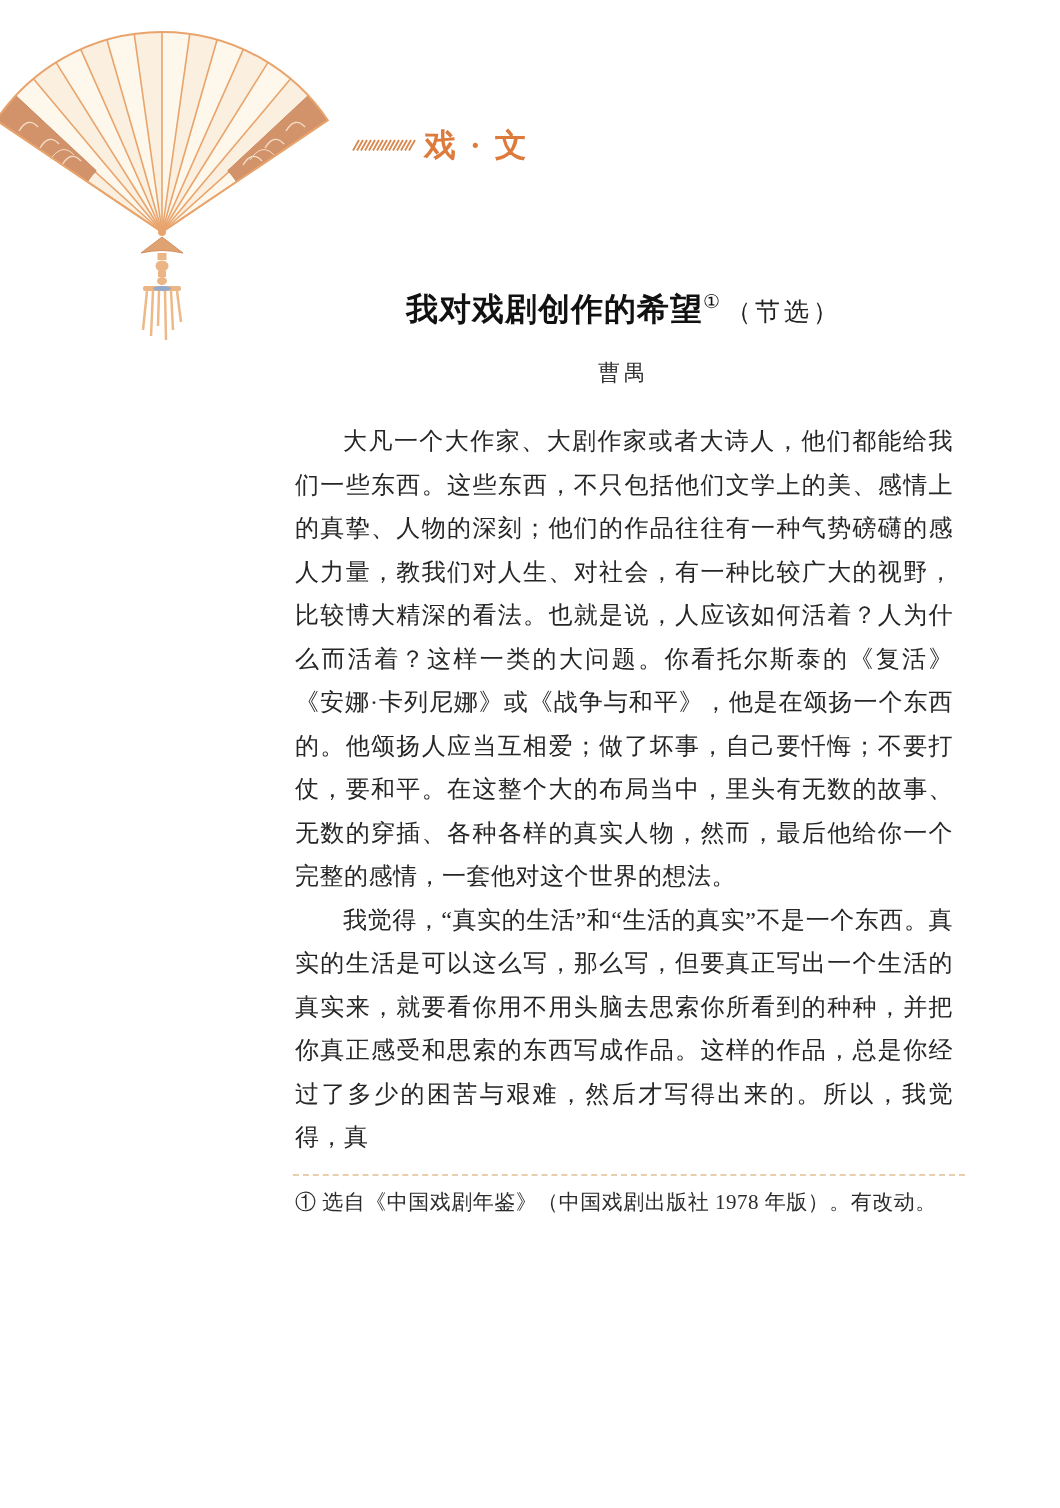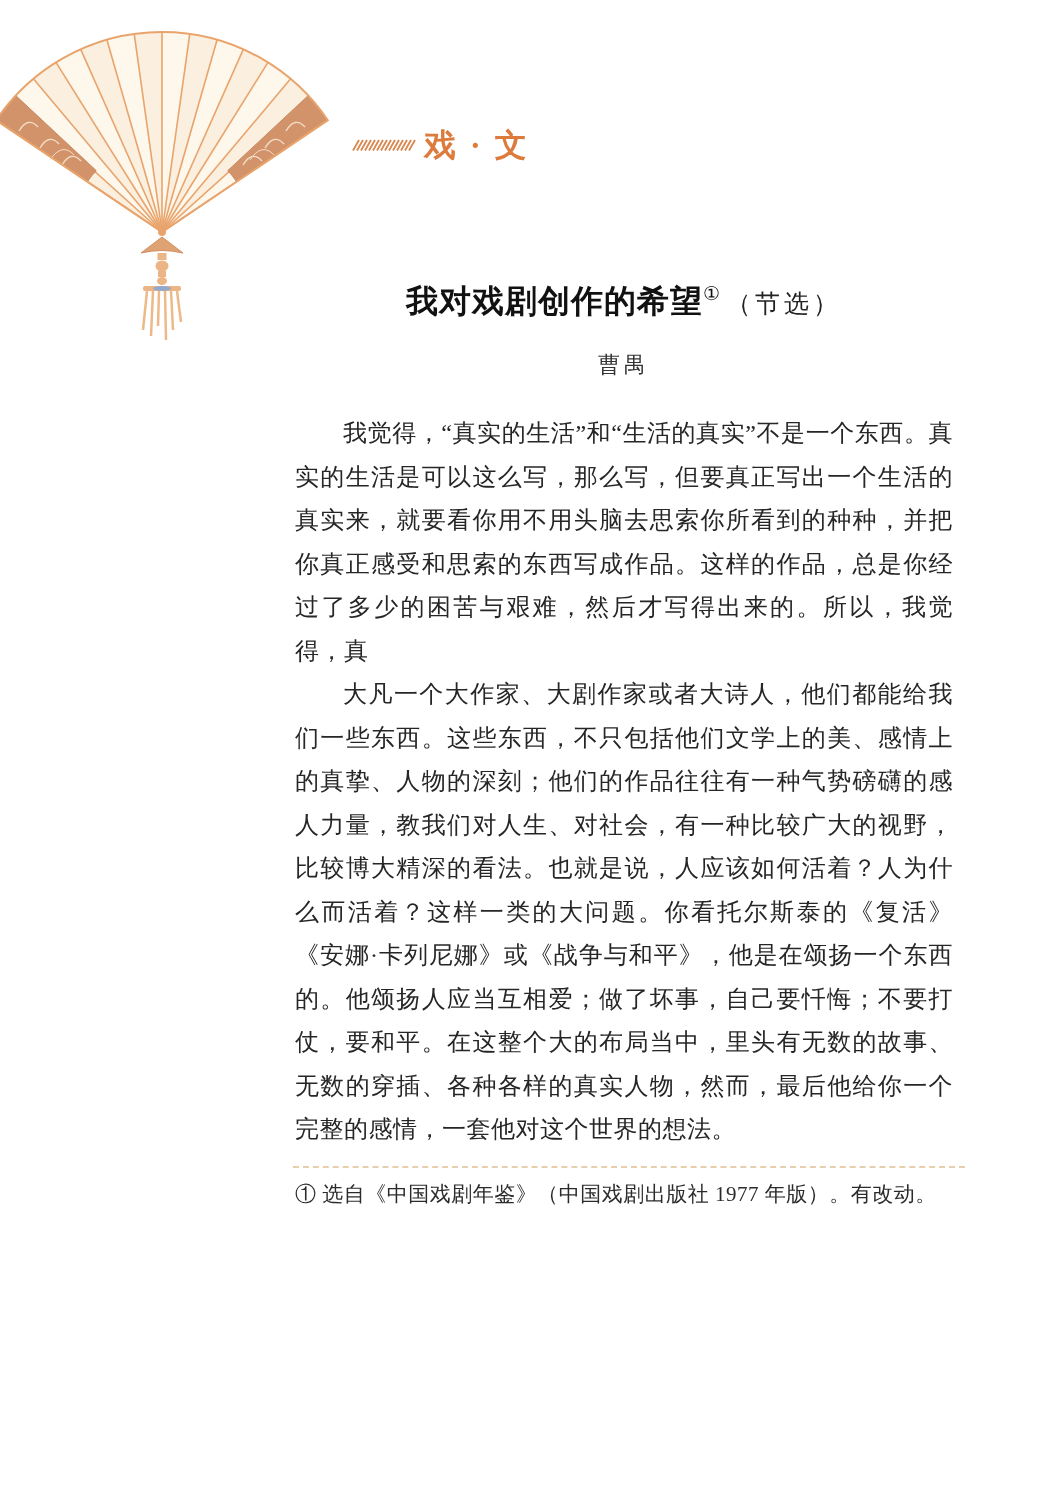--- a/index.html
+++ b/index.html
@@ -17,21 +17,21 @@
   
   .hatch-wrap{position:absolute;left:352px;top:137px;width:64px;height:16px;}
   .section-label{
     position:absolute;left:424px;top:124px;
     font-size:32px;font-weight:800;letter-spacing:3px;
     color:#DD7B3C;
     font-family:"Liberation Serif", serif;
   }
 
   
-  .content{position:absolute;left:295px;top:0;width:658px;}
+  .content{position:absolute;left:295px;top:8px;width:658px;}
   .title-block{margin-top:280px;text-align:center;white-space:nowrap;}
   .article-title{
     font-size:32px;font-weight:800;color:#111111;
     font-family:"Liberation Sans", sans-serif;
     letter-spacing:1px;
   }
   .title-fn-ref{
     font-size:19px;font-weight:400;color:#111111;
     position:relative;top:-12px;
     font-family:"Liberation Serif", serif;
@@ -185,27 +185,27 @@
 
   <div class="content">
 
     <div class="title-block">
       <span class="article-title">我对戏剧创作的希望</span><span class="title-fn-ref">①</span><span class="title-suffix">（节选）</span>
     </div>
 
     <div class="author">曹禺</div>
 
     <div class="body-text">
+      <p>大凡一个大作家、大剧作家或者大诗人，他们都能给我们一些东西。这些东西，不只包括他们文学上的美、感情上的真挚、人物的深刻；他们的作品往往有一种气势磅礴的感人力量，教我们对人生、对社会，有一种比较广大的视野，比较博大精深的看法。也就是说，人应该如何活着？人为什么而活着？这样一类的大问题。你看托尔斯泰的《复活》《安娜·卡列尼娜》或《战争与和平》，他是在颂扬一个东西的。他颂扬人应当互相爱；做了坏事，自己要忏悔；不要打仗，要和平。在这整个大的布局当中，里头有无数的故事、无数的穿插、各种各样的真实人物，然而，最后他给你一个完整的感情，一套他对这个世界的想法。</p>
       <p>我觉得，“真实的生活”和“生活的真实”不是一个东西。真实的生活是可以这么写，那么写，但要真正写出一个生活的真实来，就要看你用不用头脑去思索你所看到的种种，并把你真正感受和思索的东西写成作品。这样的作品，总是你经过了多少的困苦与艰难，然后才写得出来的。所以，我觉得，真</p>
-      <p>大凡一个大作家、大剧作家或者大诗人，他们都能给我们一些东西。这些东西，不只包括他们文学上的美、感情上的真挚、人物的深刻；他们的作品往往有一种气势磅礴的感人力量，教我们对人生、对社会，有一种比较广大的视野，比较博大精深的看法。也就是说，人应该如何活着？人为什么而活着？这样一类的大问题。你看托尔斯泰的《复活》《安娜·卡列尼娜》或《战争与和平》，他是在颂扬一个东西的。他颂扬人应当互相爱；做了坏事，自己要忏悔；不要打仗，要和平。在这整个大的布局当中，里头有无数的故事、无数的穿插、各种各样的真实人物，然而，最后他给你一个完整的感情，一套他对这个世界的想法。</p>
     </div>
 
     <div class="footnote-divider"></div>
 
-    <div class="footnote">① 选自《中国戏剧年鉴》（中国戏剧出版社 1977 年版）。有改动。</div>
+    <div class="footnote">① 选自《中国戏剧年鉴》（中国戏剧出版社 1978 年版）。有改动。</div>
   </div>
 
   <div class="footer">
     <span class="unit-label">第二单元</span>
     <span class="unit-title">选好一个故事</span>
     <span class="separator">/</span>
     <span class="page-number">39</span>
   </div>
 
 </div>

